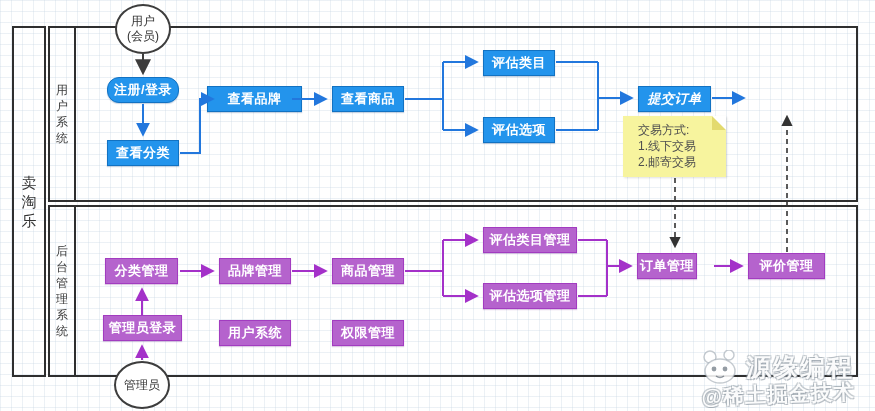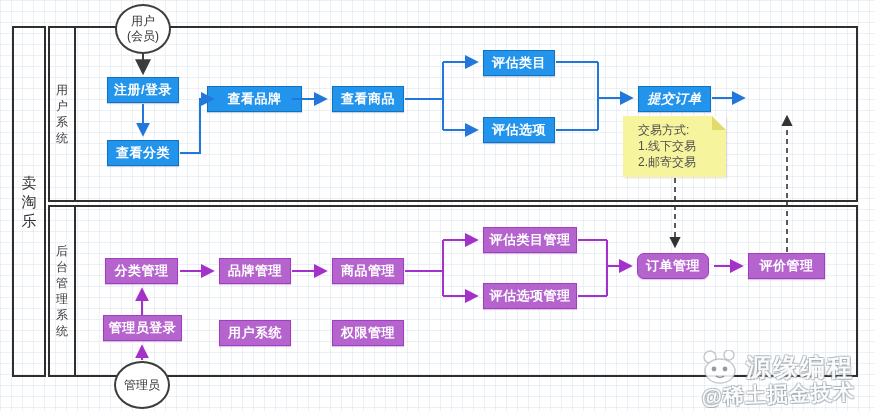--- a/index.html
+++ b/index.html
@@ -124,40 +124,40 @@
   </svg>
 
   <div class="actor" style="left:115px;top:4px;width:56px;height:50px;">
     <span>用户</span>
     <span>(会员)</span>
   </div>
   <div class="actor" style="left:114px;top:361px;width:56px;height:48px;">
     <span>管理员</span>
   </div>
 
-  <div class="node node-blue" style="left:107px;top:77px;width:72px;">注册/登录</div>
+  <div class="node node-blue" style="left:107px;top:77px;width:72px;border-radius:12px;">注册/登录</div>
   <div class="node node-blue" style="left:107px;top:140px;width:72px;">查看分类</div>
   <div class="node node-blue" style="left:207px;top:86px;width:95px;">查看品牌</div>
   <div class="node node-blue" style="left:332px;top:86px;width:72px;">查看商品</div>
   <div class="node node-blue" style="left:483px;top:50px;width:72px;">评估类目</div>
   <div class="node node-blue" style="left:483px;top:117px;width:72px;">评估选项</div>
   <div class="node node-blue" style="left:638px;top:86px;width:73px;font-style:italic;">提交订单</div>
 
   <div class="note">
     <div>交易方式:</div>
     <div>1.线下交易</div>
     <div>2.邮寄交易</div>
   </div>
 
   <div class="node node-purple" style="left:105px;top:258px;width:73px;">分类管理</div>
   <div class="node node-purple" style="left:219px;top:258px;width:72px;">品牌管理</div>
   <div class="node node-purple" style="left:332px;top:258px;width:72px;">商品管理</div>
   <div class="node node-purple" style="left:483px;top:227px;width:94px;">评估类目管理</div>
   <div class="node node-purple" style="left:483px;top:283px;width:94px;">评估选项管理</div>
-  <div class="node node-purple" style="left:637px;top:253px;width:72px;border-radius:7px;">订单管理</div>
+  <div class="node node-purple" style="left:637px;top:253px;width:60px;">订单管理</div>
   <div class="node node-purple" style="left:748px;top:253px;width:77px;">评价管理</div>
   <div class="node node-purple" style="left:103px;top:315px;width:79px;">管理员登录</div>
   <div class="node node-purple" style="left:219px;top:320px;width:72px;">用户系统</div>
   <div class="node node-purple" style="left:332px;top:320px;width:72px;">权限管理</div>
 
   <div class="wm wm-brand">
     <svg width="40" height="34" viewBox="0 0 40 34" style="opacity:.92;">
       <circle cx="10" cy="7" r="6" fill="rgba(255,255,255,.95)" stroke="rgba(150,160,170,.6)" stroke-width="1.5"></circle>
       <circle cx="29" cy="5" r="5" fill="rgba(255,255,255,.95)" stroke="rgba(150,160,170,.6)" stroke-width="1.5"></circle>
       <ellipse cx="20" cy="21" rx="15" ry="12" fill="rgba(255,255,255,.95)" stroke="rgba(150,160,170,.6)" stroke-width="1.5"></ellipse>

